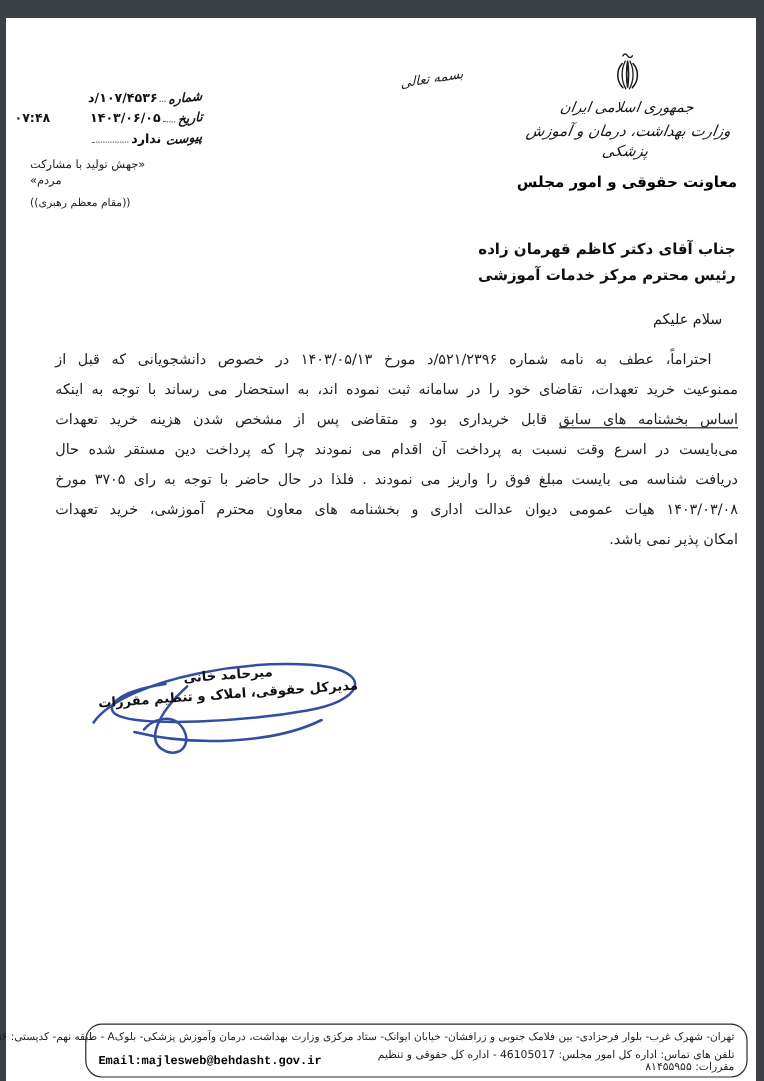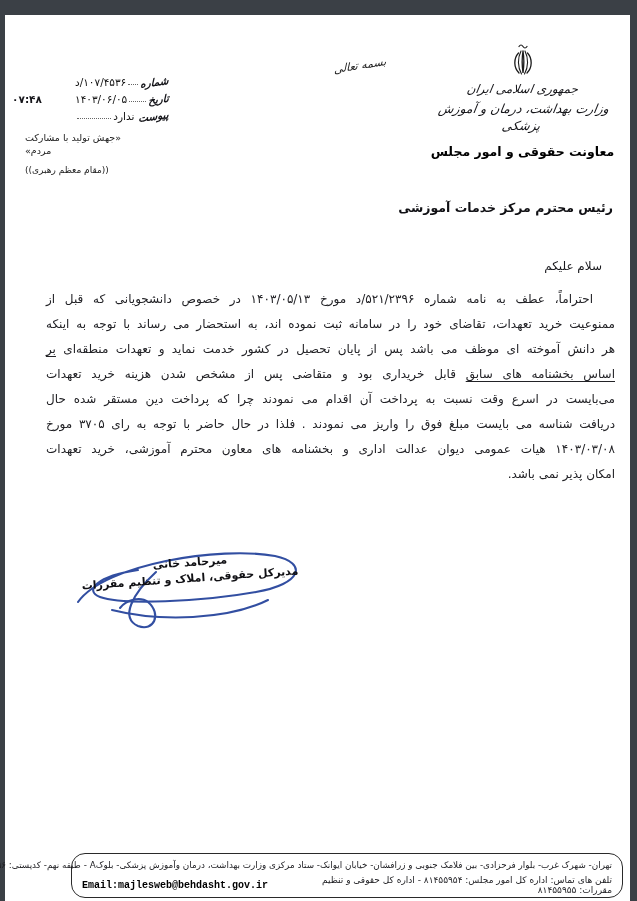--- a/index.html
+++ b/index.html
@@ -16,21 +16,21 @@
   .lh-dept{font-size:12.5px;font-weight:bold;margin-top:10px;color:#000000;}
   
   .bismillah{position:absolute;top:44px;left:315px;width:80px;font-size:11px;
     font-style:italic;transform:rotate(-9deg) skewX(-8deg);color:#222;text-align:center;}
   
   .meta{position:absolute;top:56px;left:70px;width:94px;font-size:10px;}
   .meta-row{display:flex;align-items:flex-end;height:17px;}
   .meta-label{font-size:10.5px;font-style:italic;transform:rotate(-7deg) skewX(-6deg);
     font-weight:bold;white-space:nowrap;color:#15151a;}
   .meta-dots{flex:1;border-bottom:1px dotted #666;margin:0 2px 3px 2px;min-width:5px;}
-  .meta-value{font-weight:normal;font-size:10.5px;white-space:nowrap;color:#111;}
+  .meta-value{font-weight:bold;font-size:10.5px;white-space:nowrap;color:#111;}
   .print-time{position:absolute;top:78px;left:1px;width:42px;font-size:10.5px;
     font-weight:bold;text-align:center;color:#15151a;}
   .slogan{position:absolute;top:116px;left:20px;width:120px;text-align:left;
     font-size:9.5px;line-height:13px;color:#222;}
   .slogan .l2{font-size:9px;margin-top:7px;}
   
   .addressee{position:absolute;top:182px;right:17px;text-align:right;
     font-weight:bold;font-size:12.5px;line-height:21px;color:#101014;}
   .salutation{position:absolute;top:244px;right:28px;font-size:12px;color:#1a1a1e;}
   
@@ -100,29 +100,29 @@
     </div>
 
     <div class="print-time">۰۷:۴۸</div>
 
     <div class="slogan">
       <div class="l1">«جهش تولید با مشارکت مردم»</div>
       <div class="l2">((مقام معظم رهبری))</div>
     </div>
 
     <div class="addressee">
+      <div>جناب آقای دکتر کاظم قهرمان زاده</div>
       <div>رئیس محترم مرکز خدمات آموزشی</div>
     </div>
 
     <div class="salutation">سلام علیکم</div>
 
     <div class="body-text">
       <div class="bline first">احتراماً، عطف به نامه شماره ۵۲۱/۲۳۹۶/د مورخ ۱۴۰۳/۰۵/۱۳ در خصوص دانشجویانی که قبل از</div>
       <div class="bline">ممنوعیت خرید تعهدات، تقاضای خود را در سامانه ثبت نموده اند، به استحضار می رساند با توجه به اینکه</div>
-      <div class="bline"><span>هر دانش آموخته ای موظف می باشد پس از پایان تحصیل در کشور خدمت نماید و تعهدات منطقه‌ای </span><span class="ul">بر</span></div>
       <div class="bline"><span class="ul">اساس بخشنامه های سابق</span><span> قابل خریداری بود و متقاضی پس از مشخص شدن هزینه خرید تعهدات</span></div>
       <div class="bline">می‌بایست در اسرع وقت نسبت به پرداخت آن اقدام می نمودند چرا که پرداخت دین مستقر شده حال</div>
       <div class="bline">دریافت شناسه می بایست مبلغ فوق را واریز می نمودند . فلذا در حال حاضر با توجه به رای ۳۷۰۵ مورخ</div>
       <div class="bline">۱۴۰۳/۰۳/۰۸ هیات عمومی دیوان عدالت اداری و بخشنامه های معاون محترم آموزشی، خرید تعهدات</div>
       <div class="bline last">امکان پذیر نمی باشد.</div>
     </div>
 
     <div class="signature">
       <svg width="260" height="95" viewBox="0 0 260 95">
         <g fill="none" stroke="#21409a" stroke-width="2.1" stroke-linecap="round" opacity="0.92">
@@ -131,19 +131,19 @@
           <path d="M96,30 C72,52 60,76 78,84 C94,90 102,72 88,60 C80,54 66,58 60,66"></path>
         </g>
       </svg>
       <div class="sig-name">میرحامد خانی</div>
       <div class="sig-title">مدیرکل حقوقی، املاک و تنظیم مقررات</div>
     </div>
 
     <div class="footer-box">
       <div class="f-line1">تهران- شهرک غرب- بلوار فرحزادی- بین فلامک جنوبی و زرافشان- خیابان ایوانک- ستاد مرکزی وزارت بهداشت، درمان وآموزش پزشکی- بلوکA - طبقه نهم- کدپستی: ۱۴۶۷۷۶۶۴۹۶</div>
       <div class="f-line2">
-        <span>تلفن های تماس: اداره کل امور مجلس: ۸۱۴۵۵۹۵۴ - اداره کل حقوقی و تنظیم مقررات: ۸۱۴۵۵۹۵۵</span>
+        <span>تلفن های تماس: اداره کل امور مجلس: 46105017 - اداره کل حقوقی و تنظیم مقررات: ۸۱۴۵۵۹۵۵</span>
         <span class="f-email">Email:majlesweb@behdasht.gov.ir</span>
       </div>
     </div>
 
   </div>
 </div>
 
 </body></html>

